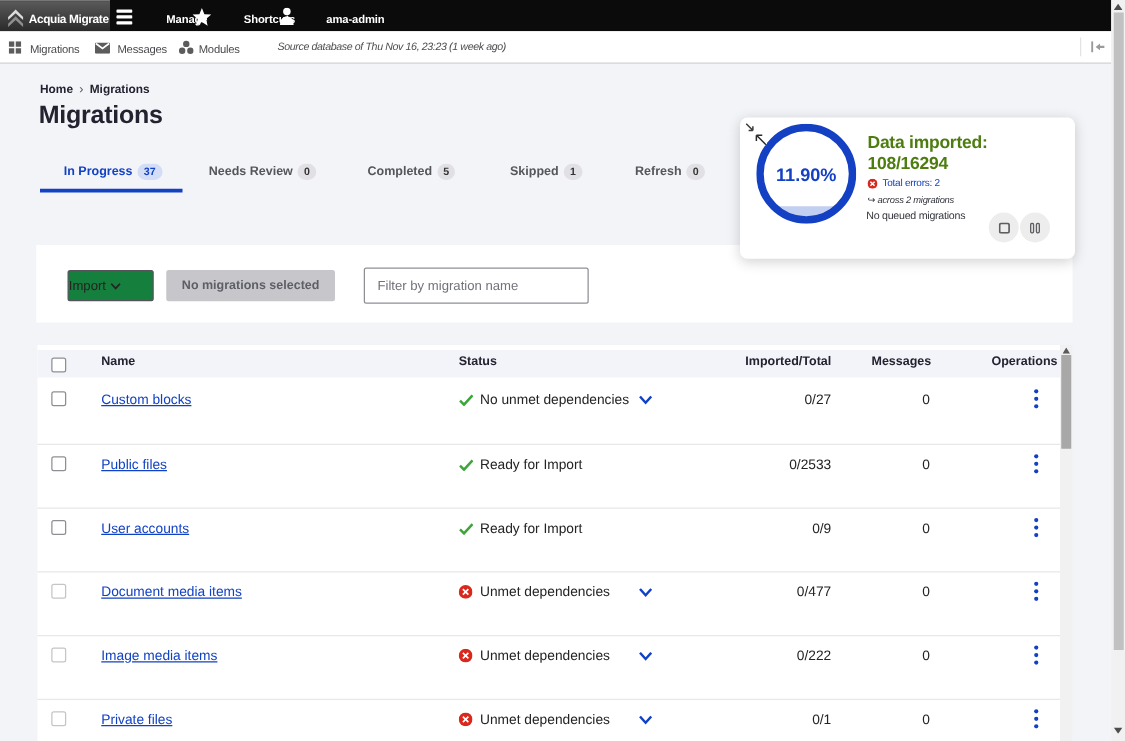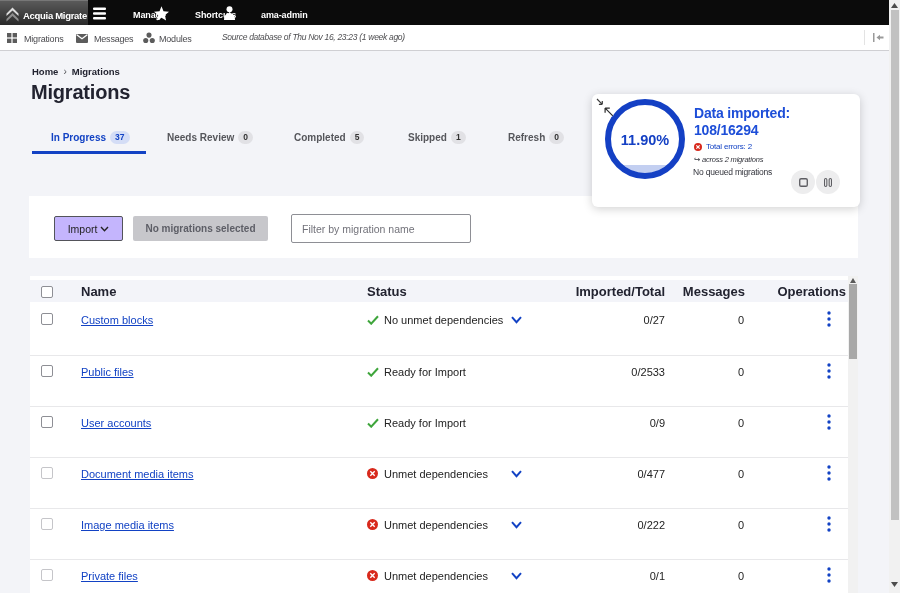--- a/index.html
+++ b/index.html
@@ -28,47 +28,47 @@
 
   
   .tab { position:absolute; top:130.5px; font-size:10px; font-weight:bold; color:#55565b; display:flex; align-items:center; height:13px; white-space:nowrap; }
   .tab .badge { display:inline-block; margin-left:4px; background:#e1e1e5; color:#333; border-radius:8px; font-size:8.5px; font-weight:bold; padding:2px 5px 2px; line-height:9px; }
   .tab.active { color:#1242c4; }
   .tab.active .badge { background:#d4ddf6; color:#1242c4; }
   #underline { position:absolute; left:32px; top:151px; width:114px; height:3px; background:#1242c4; }
 
   
   #impcard { position:absolute; left:29px; top:196px; width:829px; height:62px; background:#fff; }
-  #btn-import { position:absolute; left:25px; top:20px; width:69px; height:25px; background:#c4b5fd; border:1px solid #53545a; border-radius:2px; font-size:10.5px; color:#232323; display:flex; align-items:center; justify-content:center; }
+  #btn-import { position:absolute; left:25px; top:20px; width:69px; height:25px; background:#15803d; border:1px solid #53545a; border-radius:2px; font-size:10.5px; color:#232323; display:flex; align-items:center; }
   #btn-none { position:absolute; left:104px; top:20px; width:135px; height:25px; background:#c7c7cb; border-radius:2px; font-size:10px; font-weight:bold; color:#5d5e66; display:flex; align-items:center; justify-content:center; white-space:nowrap; }
   #filter { position:absolute; left:262px; top:18px; width:180px; height:29px; background:#fff; border:1px solid #8e8f95; border-radius:2px; font-size:10.5px; color:#72727a; display:flex; align-items:center; padding-left:10px; }
 
   
   #table { position:absolute; left:30px; top:276px; width:818px; height:317px; background:#fff; font-size:11px; color:#232323; }
-  #thead { position:absolute; left:0; top:4px; width:818px; height:22px; background:#f3f4f9; font-size:13px; font-weight:bold; color:#222330; }
+  #thead { position:absolute; left:0; top:4px; width:818px; height:22px; background:#f3f4f9; font-size:10px; font-weight:bold; color:#222330; }
   .row { position:absolute; left:0; width:818px; height:51px; border-top:1px solid #e8e8ea; }
   .cb { position:absolute; left:11px; width:12px; height:12px; border:1px solid #8e8f95; border-radius:2px; background:#fff; }
   .cb.dis { border-color:#c5c5c9; }
   .name a { color:#1242c4; text-decoration:underline; }
   .col-name { position:absolute; left:51px; white-space:nowrap; }
   .col-status { position:absolute; left:337px; display:flex; align-items:center; white-space:nowrap; }
   .col-imp { position:absolute; right:183px; }
   .col-msg { position:absolute; right:104px; }
   .kebab { position:absolute; left:797px; }
   .chev { position:absolute; left:481px; }
 
   
   #innersb { position:absolute; left:848px; top:276px; width:10px; height:317px; background:#f1f1f1; }
   #innersb .thumb { position:absolute; left:1px; top:8px; width:8px; height:75px; background:#a8a8a8; }
   #pagesb { position:absolute; left:889px; top:0; width:11px; height:593px; background:#f1f1f1; }
   #pagesb .thumb { position:absolute; left:1.5px; top:10px; width:8px; height:510px; background:#c1c1c1; }
 
   
   #overlay { position:absolute; left:592px; top:94px; width:268px; height:113px; background:#fff; border-radius:6px; box-shadow:0 2px 10px rgba(0,0,0,0.18); }
-  .ovh { position:absolute; left:102px; top:11px; font-size:14px; font-weight:bold; color:#1d4ed8; line-height:17px; letter-spacing:-0.2px; }
+  .ovh { position:absolute; left:102px; top:11px; font-size:14px; font-weight:bold; color:#4d7c0f; line-height:17px; letter-spacing:-0.2px; }
   .ovbtn { position:absolute; width:24px; height:24px; border-radius:50%; background:#ededee; display:flex; align-items:center; justify-content:center; }
 </style>
 </head>
 <body>
 
 <div id="topbar"></div>
 <div id="brand">
   <svg style="position:absolute; left:6px; top:5px;" width="13" height="16" viewBox="0 0 13 16">
       <path d="M0.5 7.5 L6.5 1.5 L12.5 7.5 L12.5 10 L6.5 4.5 L0.5 10 Z" fill="#ddd"></path>
       <path d="M0.5 13 L6.5 7 L12.5 13 L12.5 15.5 L6.5 10 L0.5 15.5 Z" fill="#8f8f8f"></path>

